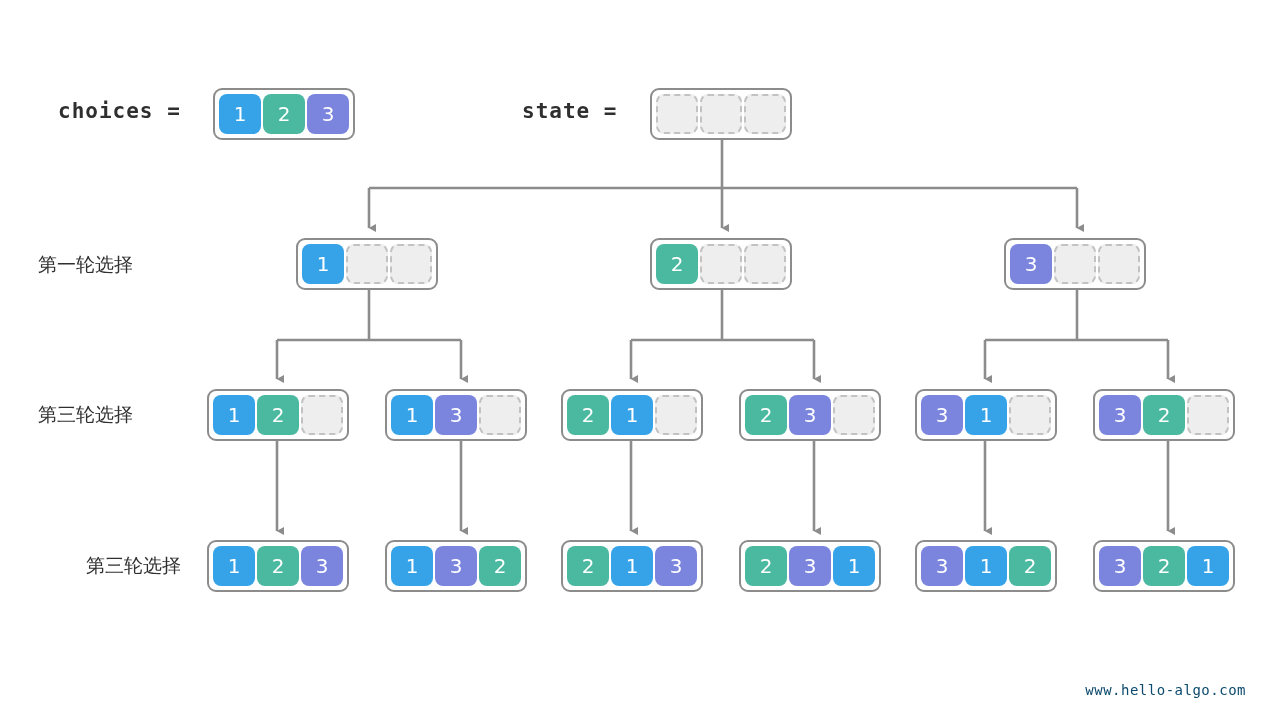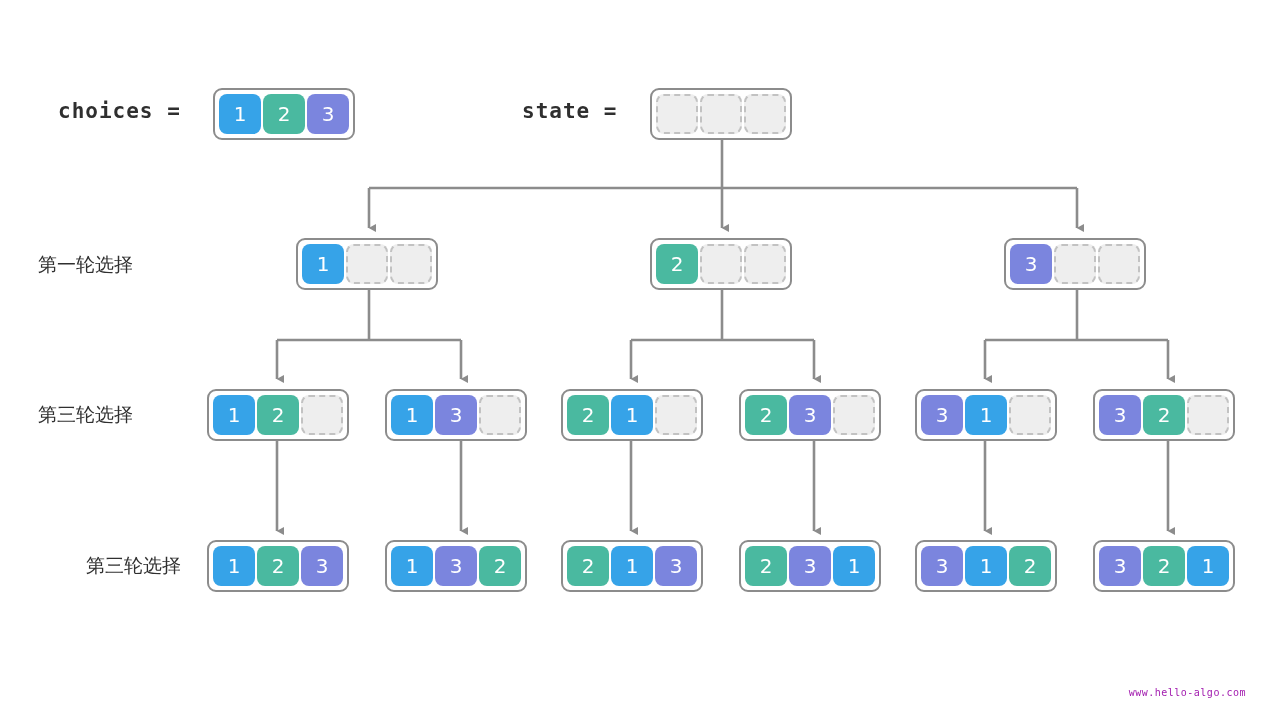--- a/index.html
+++ b/index.html
@@ -51,21 +51,21 @@
     border:2px dashed #c2c2c2;
     color:transparent;
   }
   .cell.v1{background:#36a3e8;}
   .cell.v2{background:#4ab9a0;}
   .cell.v3{background:#7b85de;}
 
   .watermark{
     position:absolute;right:34px;bottom:22px;
     font-family:"DejaVu Sans Mono","Liberation Mono",monospace;
-    font-size:10px;color:#a21caf;letter-spacing:.5px;
+    font-size:14px;color:#0c4a6e;letter-spacing:.5px;
   }
 </style>
 </head>
 <body>
 
 <div id="canvas">
 
   <svg class="lines" viewBox="0 0 1280 720">
     <defs>
       <marker id="ah" markerWidth="9" markerHeight="9" refX="4.5" refY="7.6" orient="auto" markerUnits="userSpaceOnUse">

